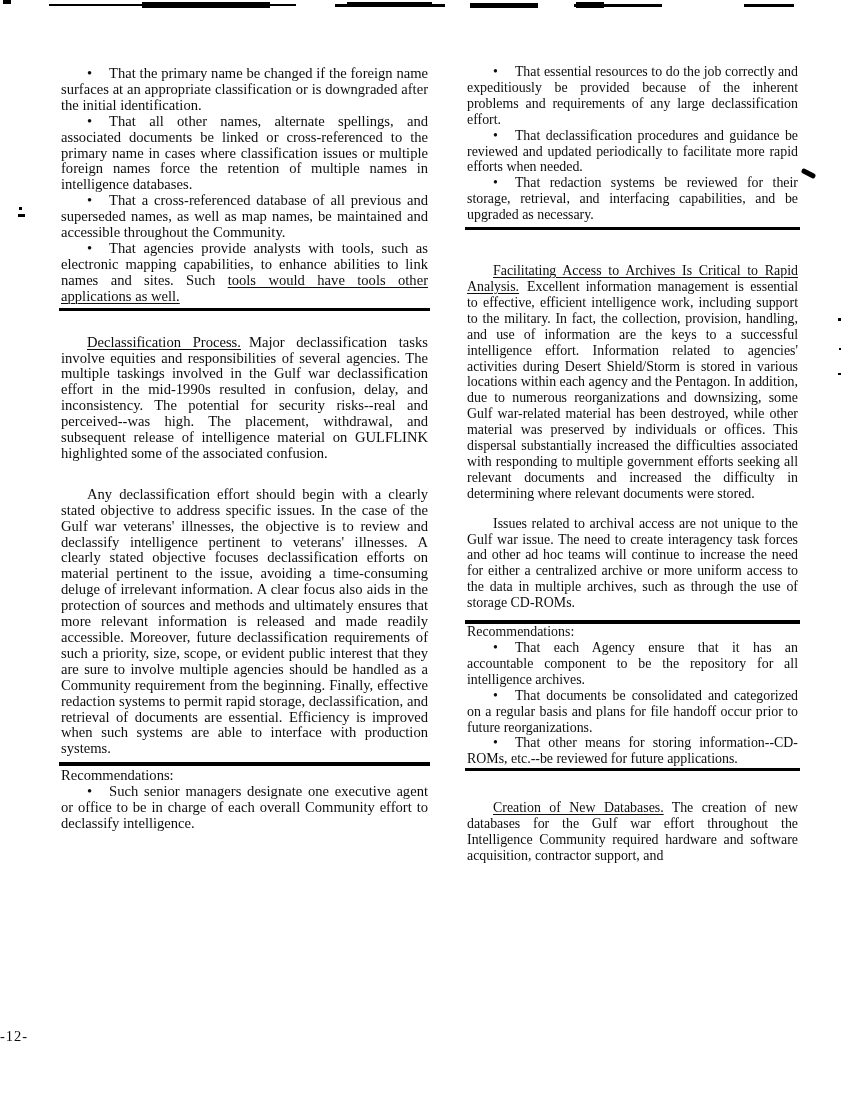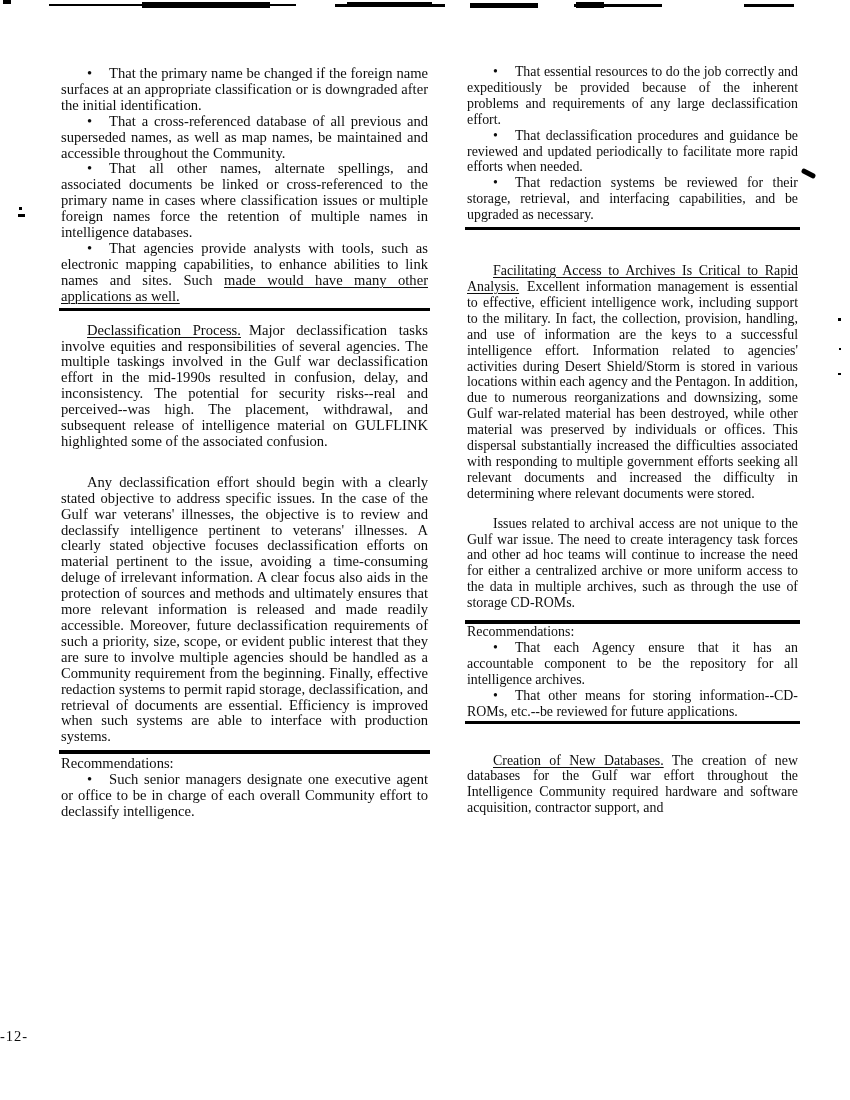--- a/index.html
+++ b/index.html
@@ -16,21 +16,21 @@
   .right p{font-size:13.9px;line-height:15.9px;}
   .bullet{text-indent:26px;}
   .bullet .b{padding-right:17px;}
   .para{text-indent:26px;}
   .lead{text-decoration:underline;text-decoration-thickness:1.4px;text-underline-offset:2px;margin-right:8px;}
   .ul{text-decoration:underline;text-decoration-thickness:1.3px;text-underline-offset:2px;}
   .rec-head{text-indent:0;}
   .hrule{background:#000;width:calc(100% + 4px);margin-left:-2px;}
   
   .l-rule1{height:3px;margin-top:3px;}
-  .l-para1{margin-top:12px;}
+  .l-para1{margin-top:24px;}
   .l-para2{margin-top:25px;}
   .l-rule2{height:4px;margin-top:5px;}
   .l-rec{margin-top:2px;}
   
   .r-rule1{height:3px;margin-top:4px;}
   .r-para1{margin-top:33px;}
   .r-para2{margin-top:14px;}
   .r-rule2{height:4px;margin-top:9px;}
   .r-rule3{height:3px;margin-top:1px;}
   .r-para3{margin-top:29px;}
@@ -72,23 +72,23 @@
   <div class="art a6"></div>
   <div class="art a7"></div>
   <div class="art a8"></div>
   <div class="art a9"></div>
   <div class="art s1"></div>
   <div class="art s2"></div>
   <div class="art s3"></div>
 
   <div class="col left">
     <p class="bullet"><span class="b">•</span><span>That the primary name be changed if the foreign name surfaces at an appropriate classification or is downgraded after the initial identification.</span></p>
+    <p class="bullet"><span class="b">•</span><span>That all other names, alternate spellings, and associated documents be linked or cross-referenced to the primary name in cases where classification issues or multiple foreign names force the retention of multiple names in intelligence databases.</span></p>
     <p class="bullet"><span class="b">•</span><span>That a cross-referenced database of all previous and superseded names, as well as map names, be maintained and accessible throughout the Community.</span></p>
-    <p class="bullet"><span class="b">•</span><span>That all other names, alternate spellings, and associated documents be linked or cross-referenced to the primary name in cases where classification issues or multiple foreign names force the retention of multiple names in intelligence databases.</span></p>
-    <p class="bullet"><span class="b">•</span><span>That agencies provide analysts with tools, such as electronic mapping capabilities, to enhance abilities to link names and sites. Such </span><span class="ul">made would have many other applications as well.</span></p>
+    <p class="bullet"><span class="b">•</span><span>That agencies provide analysts with tools, such as electronic mapping capabilities, to enhance abilities to link names and sites. Such </span><span class="ul">tools would have tools other applications as well.</span></p>
 
     <div class="hrule l-rule1"></div>
 
     <p class="para l-para1"><span class="lead">Declassification Process.</span><span>Major declassification tasks involve equities and responsibilities of several agencies. The multiple taskings involved in the Gulf war declassification effort in the mid-1990s resulted in confusion, delay, and inconsistency. The potential for security risks--real and perceived--was high. The placement, withdrawal, and subsequent release of intelligence material on GULFLINK highlighted some of the associated confusion.</span></p>
 
     <p class="para l-para2"><span>Any declassification effort should begin with a clearly stated objective to address specific issues. In the case of the Gulf war veterans' illnesses, the objective is to review and declassify intelligence pertinent to veterans' illnesses. A clearly stated objective focuses declassification efforts on material pertinent to the issue, avoiding a time-consuming deluge of irrelevant information. A clear focus also aids in the protection of sources and methods and ultimately ensures that more relevant information is released and made readily accessible. Moreover, future declassification requirements of such a priority, size, scope, or evident public interest that they are sure to involve multiple agencies should be handled as a Community requirement from the beginning. Finally, effective redaction systems to permit rapid storage, declassification, and retrieval of documents are essential. Efficiency is improved when such systems are able to interface with production systems.</span></p>
 
     <div class="hrule l-rule2"></div>
 
     <p class="rec-head l-rec">Recommendations:</p>
@@ -103,20 +103,21 @@
     <div class="hrule r-rule1"></div>
 
     <p class="para r-para1"><span class="lead">Facilitating Access to Archives Is Critical to Rapid Analysis.</span><span>Excellent information management is essential to effective, efficient intelligence work, including support to the military. In fact, the collection, provision, handling, and use of information are the keys to a successful intelligence effort. Information related to agencies' activities during Desert Shield/Storm is stored in various locations within each agency and the Pentagon. In addition, due to numerous reorganizations and downsizing, some Gulf war-related material has been destroyed, while other material was preserved by individuals or offices. This dispersal substantially increased the difficulties associated with responding to multiple government efforts seeking all relevant documents and increased the difficulty in determining where relevant documents were stored.</span></p>
 
     <p class="para r-para2"><span>Issues related to archival access are not unique to the Gulf war issue. The need to create interagency task forces and other ad hoc teams will continue to increase the need for either a centralized archive or more uniform access to the data in multiple archives, such as through the use of storage CD-ROMs.</span></p>
 
     <div class="hrule r-rule2"></div>
 
     <p class="rec-head">Recommendations:</p>
     <p class="bullet"><span class="b">•</span><span>That each Agency ensure that it has an accountable component to be the repository for all intelligence archives.</span></p>
+    <p class="bullet"><span class="b">•</span><span>That documents be consolidated and categorized on a regular basis and plans for file handoff occur prior to future reorganizations.</span></p>
     <p class="bullet"><span class="b">•</span><span>That other means for storing information--CD-ROMs, etc.--be reviewed for future applications.</span></p>
 
     <div class="hrule r-rule3"></div>
 
     <p class="para r-para3"><span class="lead">Creation of New Databases.</span><span>The creation of new databases for the Gulf war effort throughout the Intelligence Community required hardware and software acquisition, contractor support, and</span></p>
   </div>
 
   <div class="footer">-12-</div>
 </div>
 

